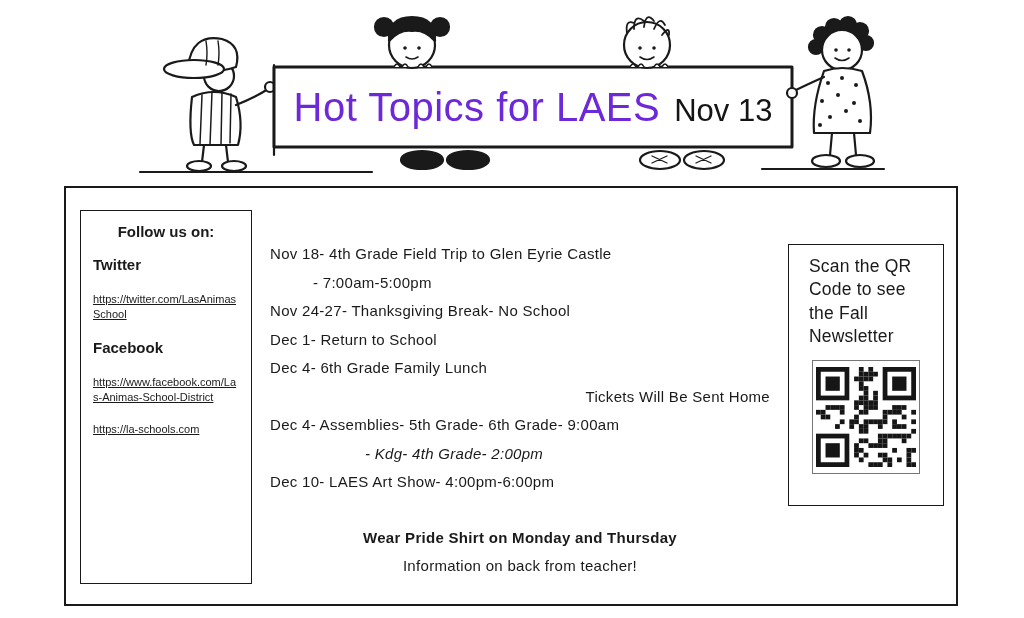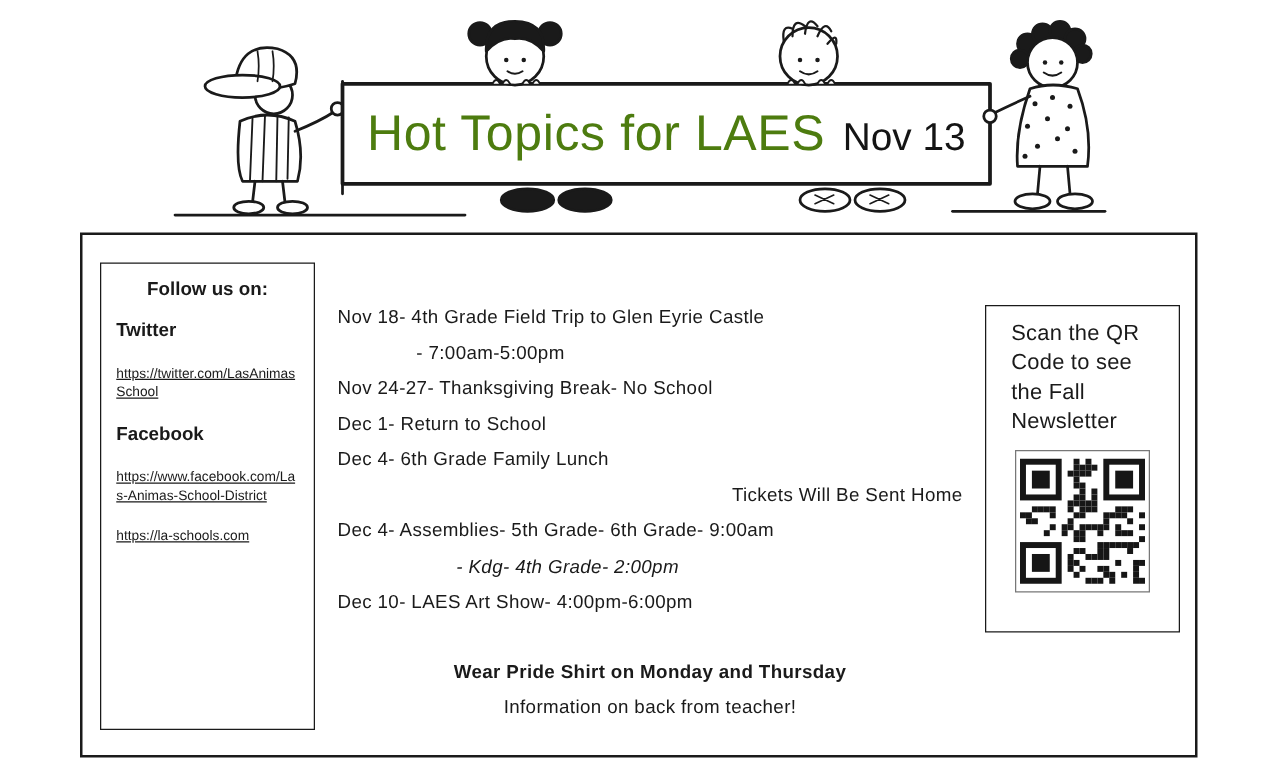--- a/index.html
+++ b/index.html
@@ -6,21 +6,21 @@
   .page{
     position:relative;width:1024px;height:618px;background:#ffffff;overflow:hidden;
     font-family:"Liberation Sans",sans-serif;color:#1a1a1a;
   }
   .illustration{position:absolute;left:122px;top:5px;width:780px;height:180px;}
   .banner-text{
     position:absolute;left:274px;top:67px;width:518px;height:80px;
     display:flex;align-items:baseline;justify-content:center;gap:14px;
     padding-top:18px;box-sizing:border-box;
   }
-  .banner-title{font-size:40px;letter-spacing:.5px;color:#4d7c0f;}
+  .banner-title{font-size:40px;letter-spacing:.5px;color:#6d28d9;}
   .banner-date{font-size:31px;color:#141414;}
   .main-box{
     position:absolute;left:64px;top:186px;width:894px;height:420px;
     border:2px solid #1a1a1a;box-sizing:border-box;background:#fff;
   }
   .follow-box{
     position:absolute;left:14px;top:22px;width:172px;height:374px;
     border:1.5px solid #1a1a1a;box-sizing:border-box;padding:12px 12px;
   }
   .follow-heading{font-size:15px;font-weight:700;text-align:center;margin-bottom:16px;}
@@ -28,21 +28,21 @@
   .follow-url{
     font-size:11px;line-height:1.4;text-decoration:underline;word-break:break-all;
     margin-top:18px;color:#1a1a1a;
   }
   .follow-url.gap-top{margin-top:16px;}
   .events{
     position:absolute;left:204px;top:52px;width:500px;
     font-size:15px;line-height:28.5px;letter-spacing:.3px;
   }
   .event{white-space:nowrap;}
-  .ind-time{margin-left:63px;}
+  .ind-time{margin-left:43px;}
   .ind-tickets{margin-left:50px;text-align:right;}
   .ind-kdg{margin-left:95px;font-style:italic;}
   .footer-notes{
     position:absolute;left:204px;top:336px;width:500px;text-align:center;
     font-size:15px;line-height:28px;letter-spacing:.3px;
   }
   .note-bold{font-weight:700;}
   .qr-box{
     position:absolute;left:722px;top:56px;width:156px;height:262px;
     border:1.5px solid #1a1a1a;box-sizing:border-box;padding:10px 20px;

